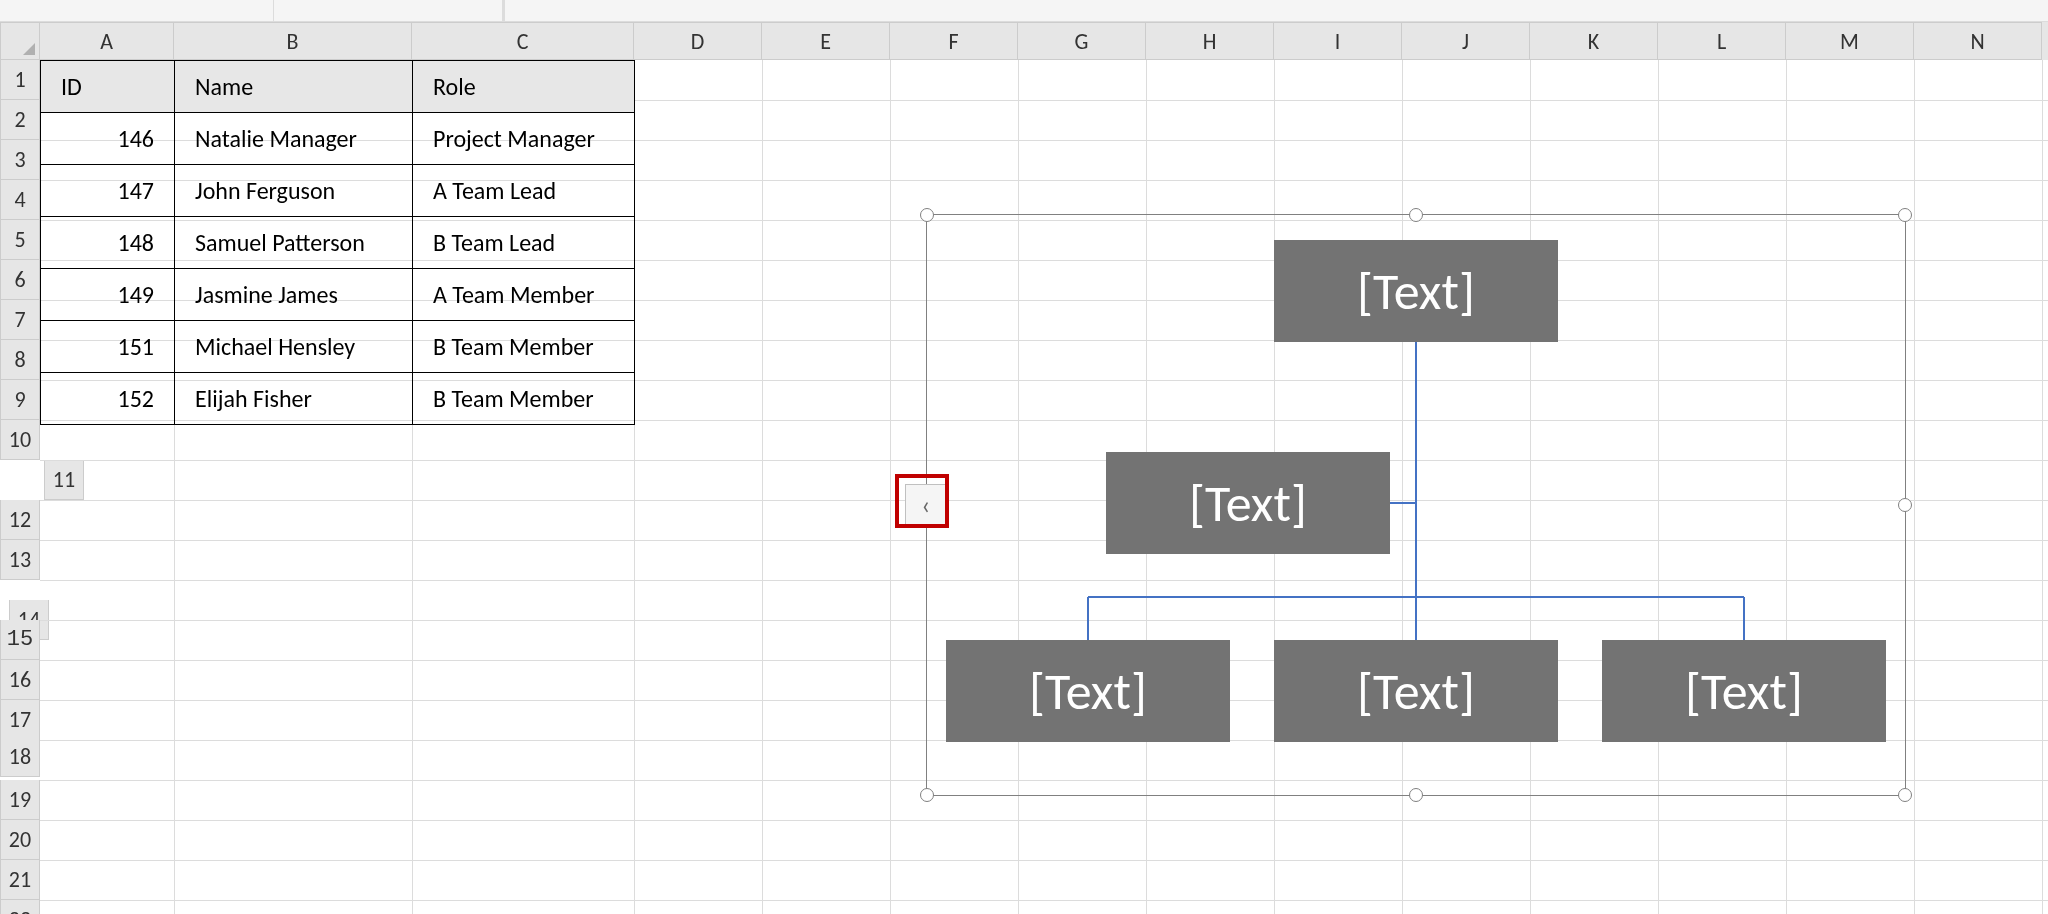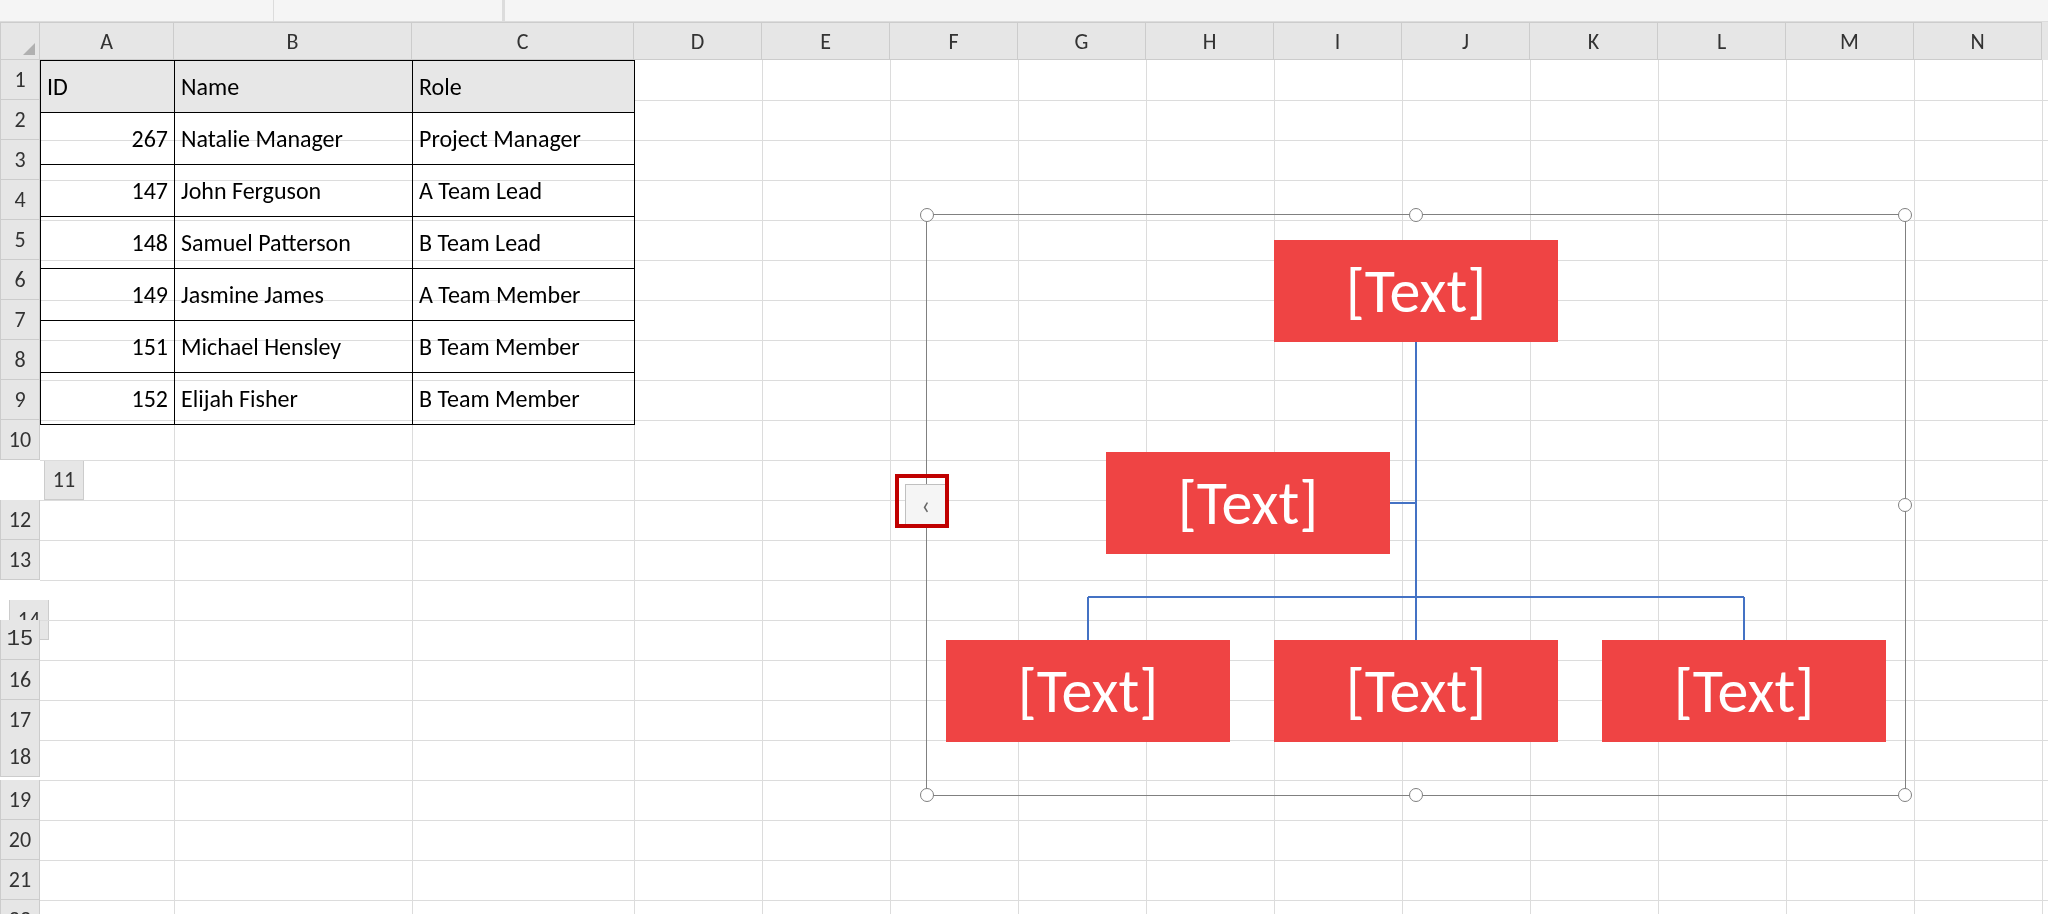--- a/index.html
+++ b/index.html
@@ -29,34 +29,34 @@
                  font-size:22px; color:#333; background:#e6e6e6; border:1px solid #ccc; border-top:none; }
 
   
   .grid { position:absolute; left:40px; top:60px; right:0; bottom:0; }
   .vline { position:absolute; top:0; bottom:0; width:1px; background:#dcdcdc; }
   .hline { position:absolute; left:0; right:0; height:1px; background:#dcdcdc; }
 
   
   .data-table { position:absolute; left:40px; top:60px; }
   .data-table table { border-collapse:collapse; }
-  .data-table td { border:1px solid #000; height:52px; font-size:24px; padding:0 6px; vertical-align:middle; }
+  .data-table td { border:1px solid #000; height:52px; font-size:24px; padding:0 20px; vertical-align:middle; }
   .data-table thead td { background:#e7e7e7; }
   .data-table .c-id   { width:134px; text-align:right; }
   .data-table thead .c-id { text-align:left; }
   .data-table .c-name { width:238px; text-align:left; }
   .data-table .c-role { width:222px; text-align:left; }
 
   
   .smartart-frame { position:absolute; border:1px solid #808080; }
   .handle { position:absolute; width:14px; height:14px; background:#fff; border:1px solid #808080; border-radius:50%; }
   .sa-expand { position:absolute; width:42px; height:42px; background:#f5f5f5; border:1px solid #c0c0c0; display:flex; align-items:center; justify-content:center; font-size:26px; color:#666; }
   .sa-expand-hl { position:absolute; border:4px solid #c00000; }
 
-  .sa-node { position:absolute; background:#ef4444; color:#fff; text-align:center; display:flex; align-items:center; justify-content:center; font-size:62px; }
+  .sa-node { position:absolute; background:#737373; color:#fff; text-align:center; display:flex; align-items:center; justify-content:center; font-size:52px; }
   .sa-conn { position:absolute; background:#4472C4; }
 
 </style>
 </head>
 <body>
 
 <div class="surface">
 
   <div class="top-strip">
     <div class="left-box"></div>
@@ -151,21 +151,21 @@
     <table>
       <thead>
         <tr>
           <td class="c-id">ID</td>
           <td class="c-name">Name</td>
           <td class="c-role">Role</td>
         </tr>
       </thead>
       <tbody id="tbody">
           <tr>
-            <td class="c-id">267</td>
+            <td class="c-id">146</td>
             <td class="c-name">Natalie Manager</td>
             <td class="c-role">Project Manager</td>
           </tr>
           <tr>
             <td class="c-id">147</td>
             <td class="c-name">John Ferguson</td>
             <td class="c-role">A Team Lead</td>
           </tr>
           <tr>
             <td class="c-id">148</td>

